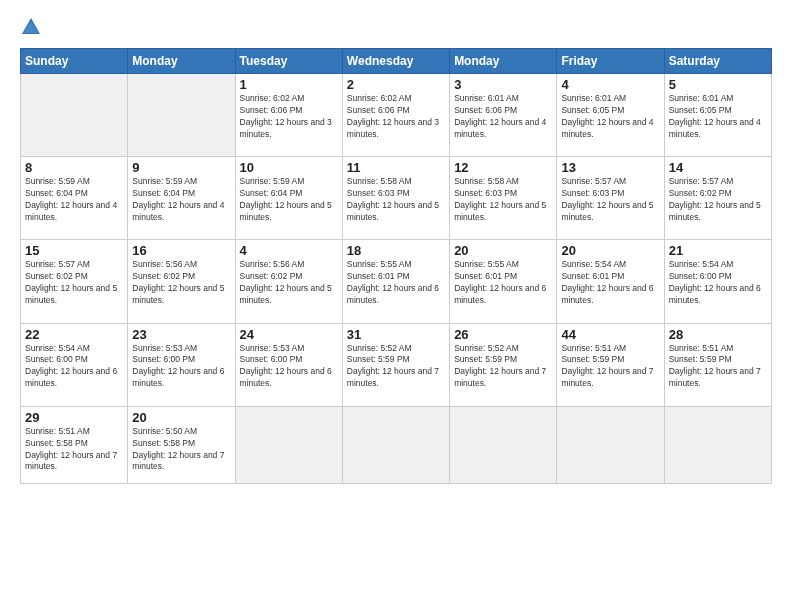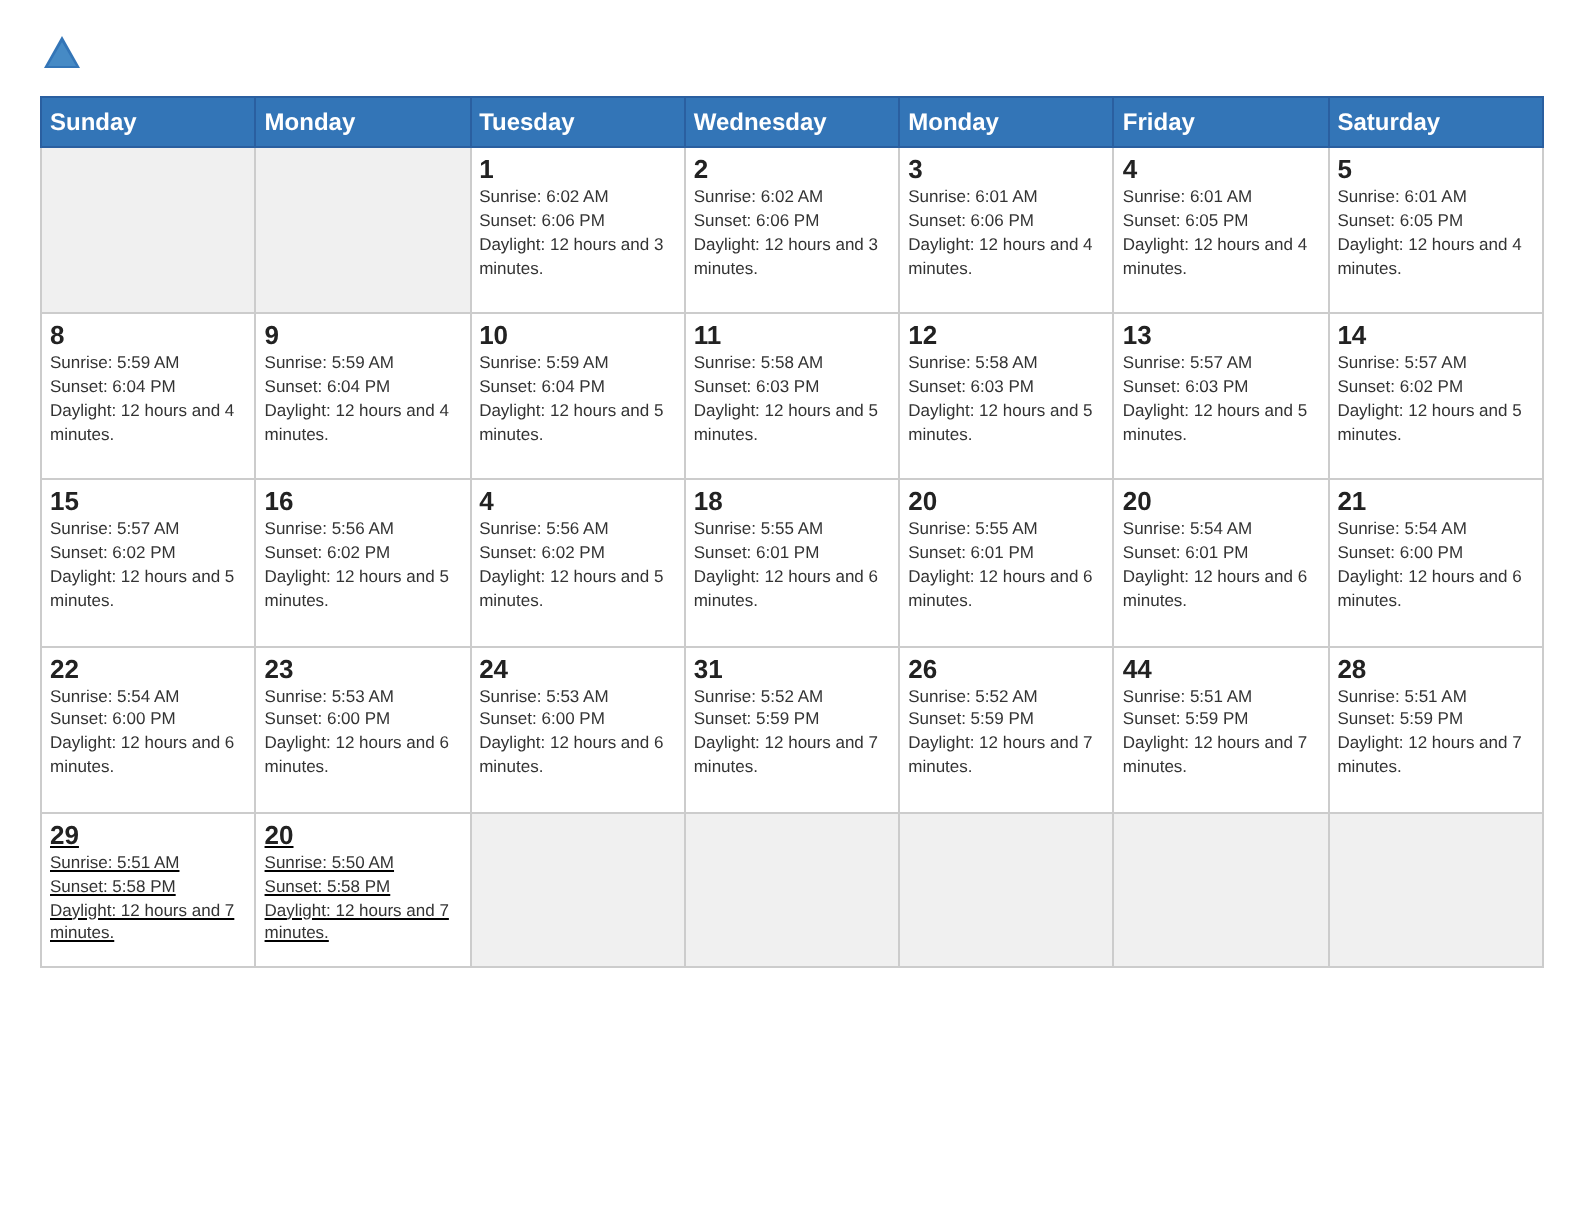--- a/index.html
+++ b/index.html
@@ -86,21 +86,20 @@
       display: block;
       margin-bottom: 1px;
     }
     .day-info {
       font-size: 8.5px;
       color: #333;
       line-height: 1.4;
     }
     .last-row td {
       height: 64px;
-      text-decoration: underline;
     }
   </style>
 </head>
 <body>
 
 <div class="page">
   <div class="header">
     <div class="logo">
       <svg class="logo-icon" viewBox="0 0 22 22" xmlns="http://www.w3.org/2000/svg">
         <polygon points="11,2 20,18 2,18" fill="#3375b7"></polygon>

